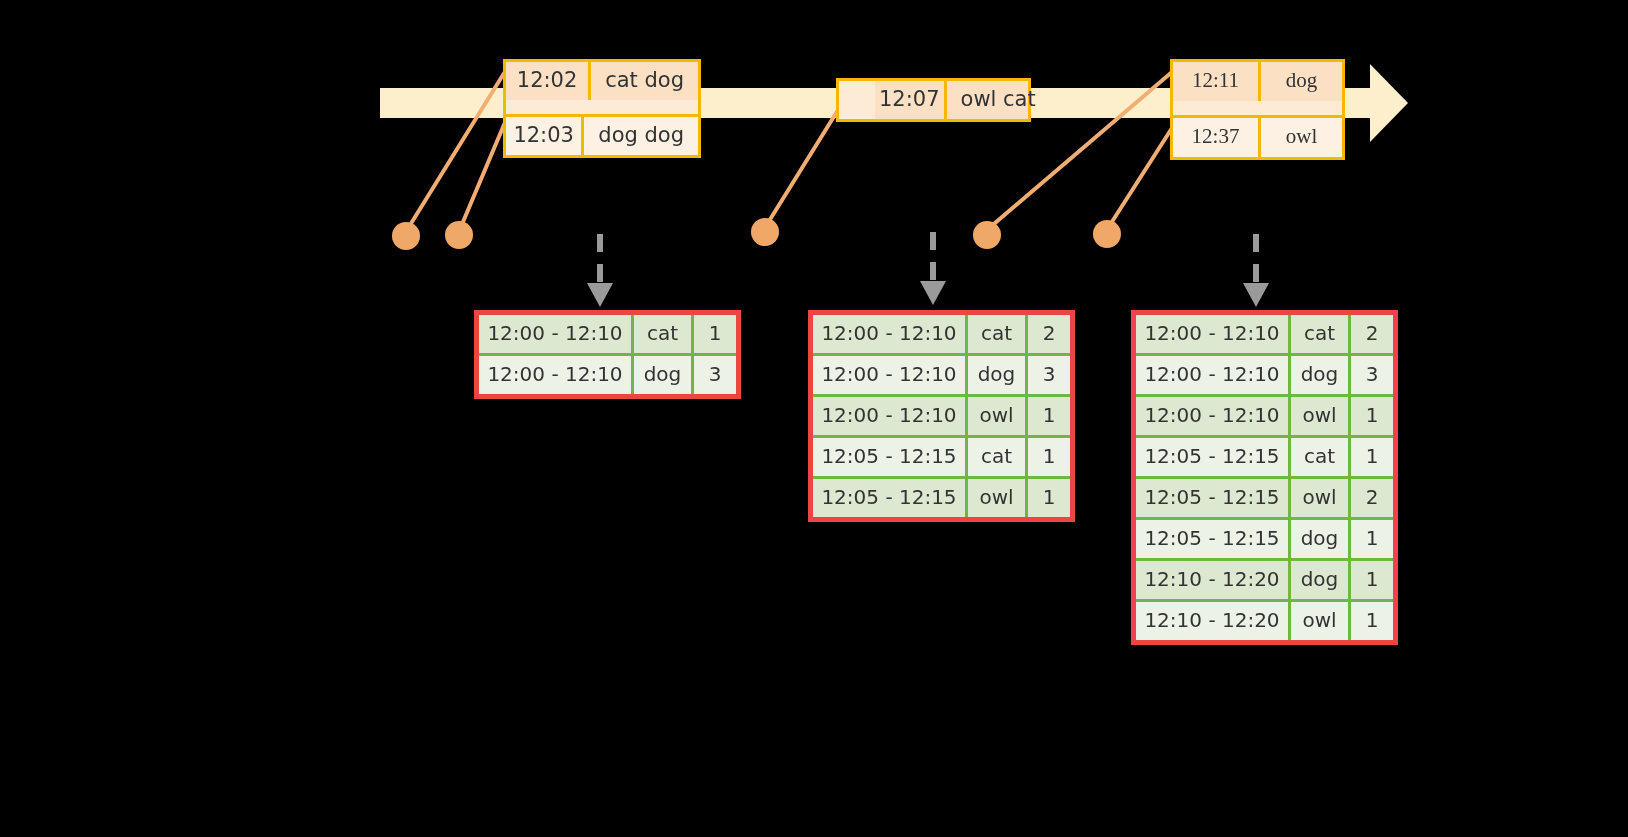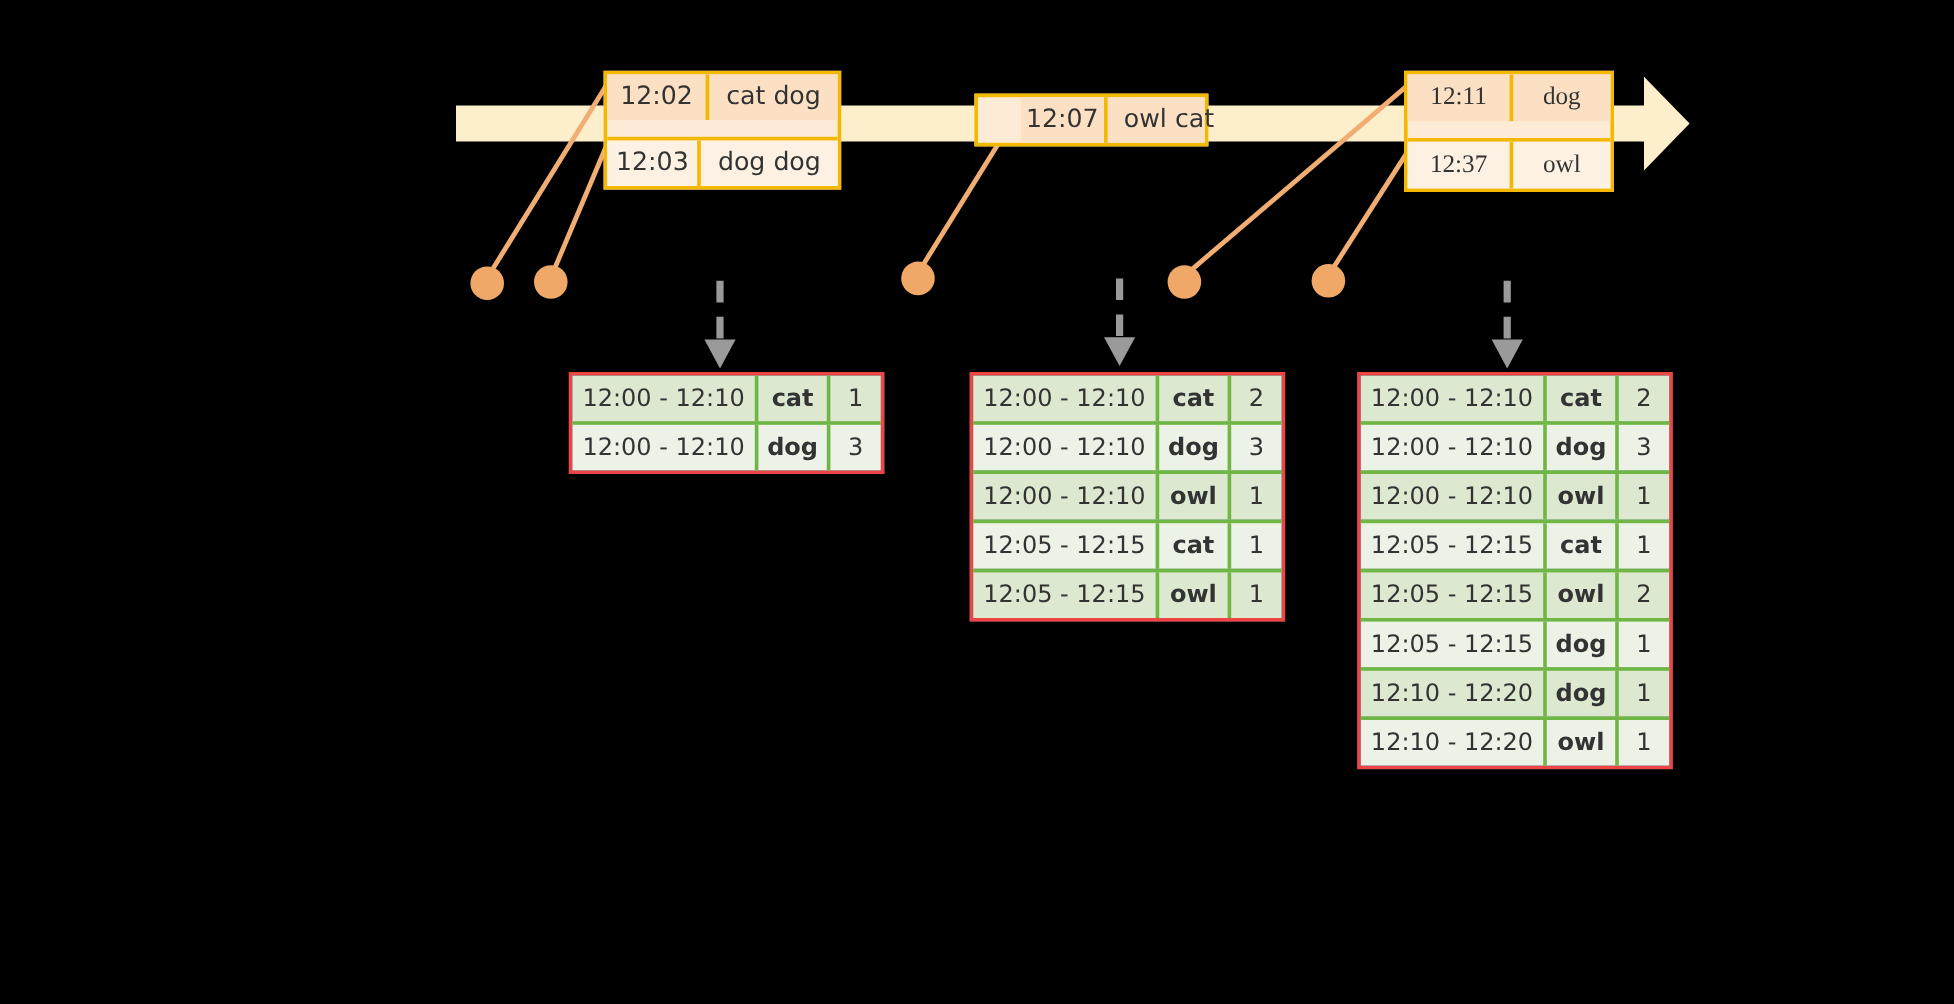--- a/index.html
+++ b/index.html
@@ -61,23 +61,23 @@
     font-size: 21px;
     color: #333333;
     padding: 6px 14px 8px 14px;
     box-sizing: border-box;
     white-space: nowrap;
   }
 
   
   .result-table {
     position: absolute;
-    border: 3px solid #ef4444;
-    box-sizing: border-box;
-    background: #0c4a6e;
+    border: 5px solid #ef4444;
+    box-sizing: border-box;
+    background: #701a75;
   }
   .res-row {
     display: flex;
     align-items: stretch;
     box-sizing: border-box;
   }
   .res-row + .res-row {
     border-top: 3px solid #6FB644;
   }
   .res-row.shade-a { background: #DCE8D0; }
@@ -94,21 +94,20 @@
   }
   .res-key {
     width: 60px;
     text-align: center;
     font-size: 20px;
     color: #333333;
     padding: 6px 4px 4px 4px;
     box-sizing: border-box;
     border-right: 3px solid #6FB644;
     white-space: nowrap;
-    font-weight: bold;
   }
   .res-cnt {
     width: 42px;
     text-align: center;
     font-size: 20px;
     color: #333333;
     padding: 6px 4px 8px 4px;
     box-sizing: border-box;
     white-space: nowrap;
   }
@@ -156,21 +155,21 @@
     <div class="event-row r0">
       <div class="ev-time">12:02</div>
       <div class="ev-words">cat dog</div>
     </div>
     <div class="event-row r1">
       <div class="ev-time">12:03</div>
       <div class="ev-words">dog dog</div>
     </div>
   </div>
 
-  <div class="event-box" style="left:812px; top:78px; width:195px;padding-left:36px;">
+  <div class="event-box" style="left:836px; top:78px; width:195px;padding-left:36px;">
     <div class="event-row r0">
       <div class="ev-time">12:07</div>
       <div class="ev-words">owl cat</div>
     </div>
   </div>
 
   <div class="event-box" style="left:1170px; top:59px; width:175px;font-family:Liberation Serif, serif;">
     <div class="event-row r0">
       <div class="ev-time">12:11</div>
       <div class="ev-words">dog</div>

